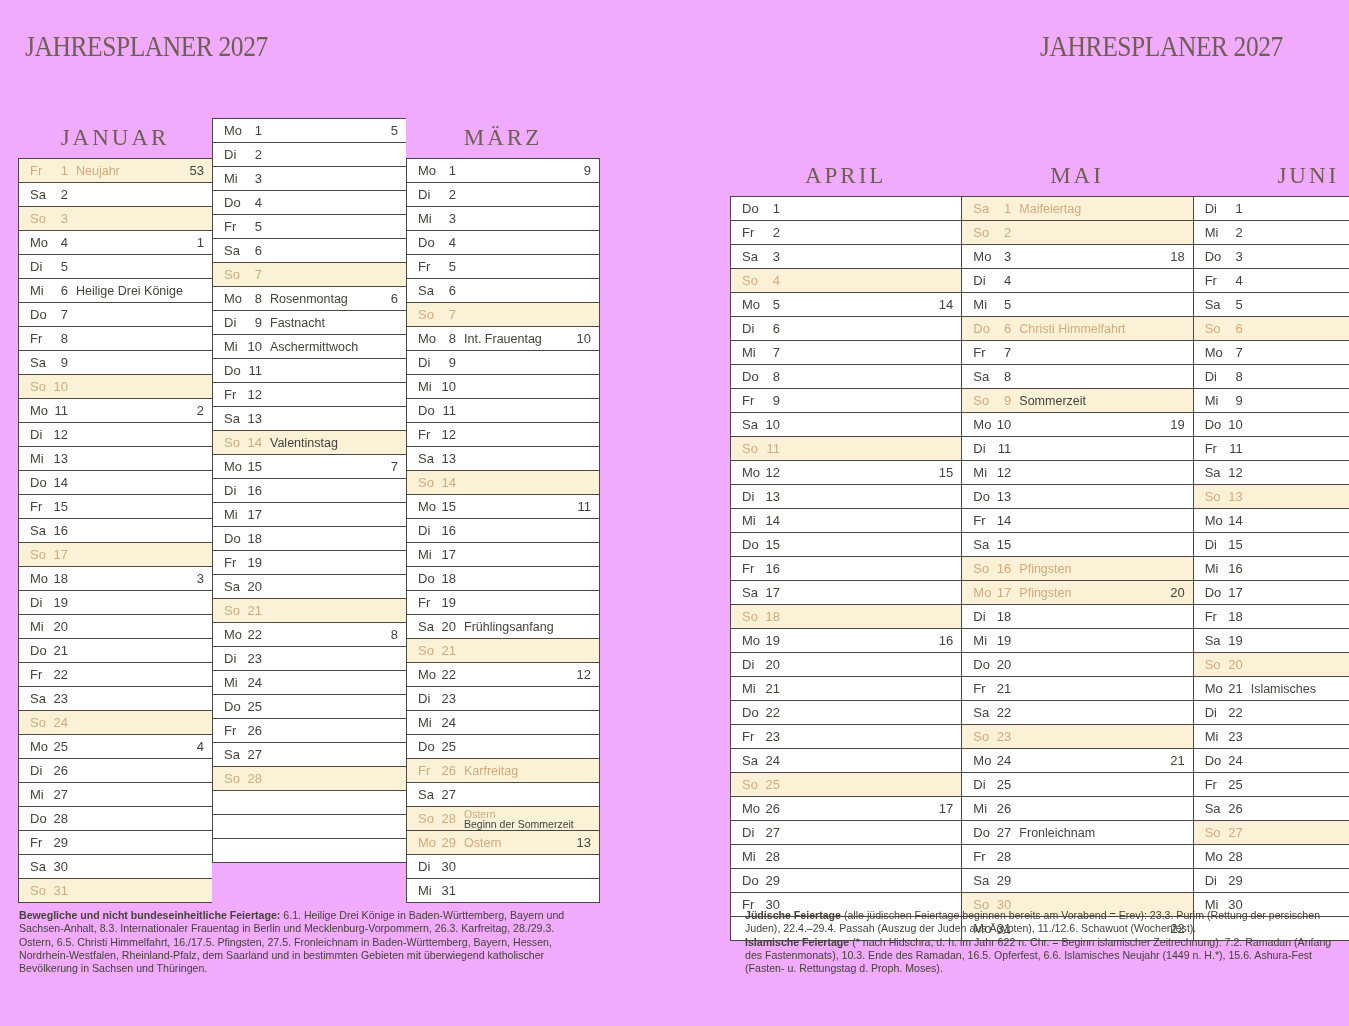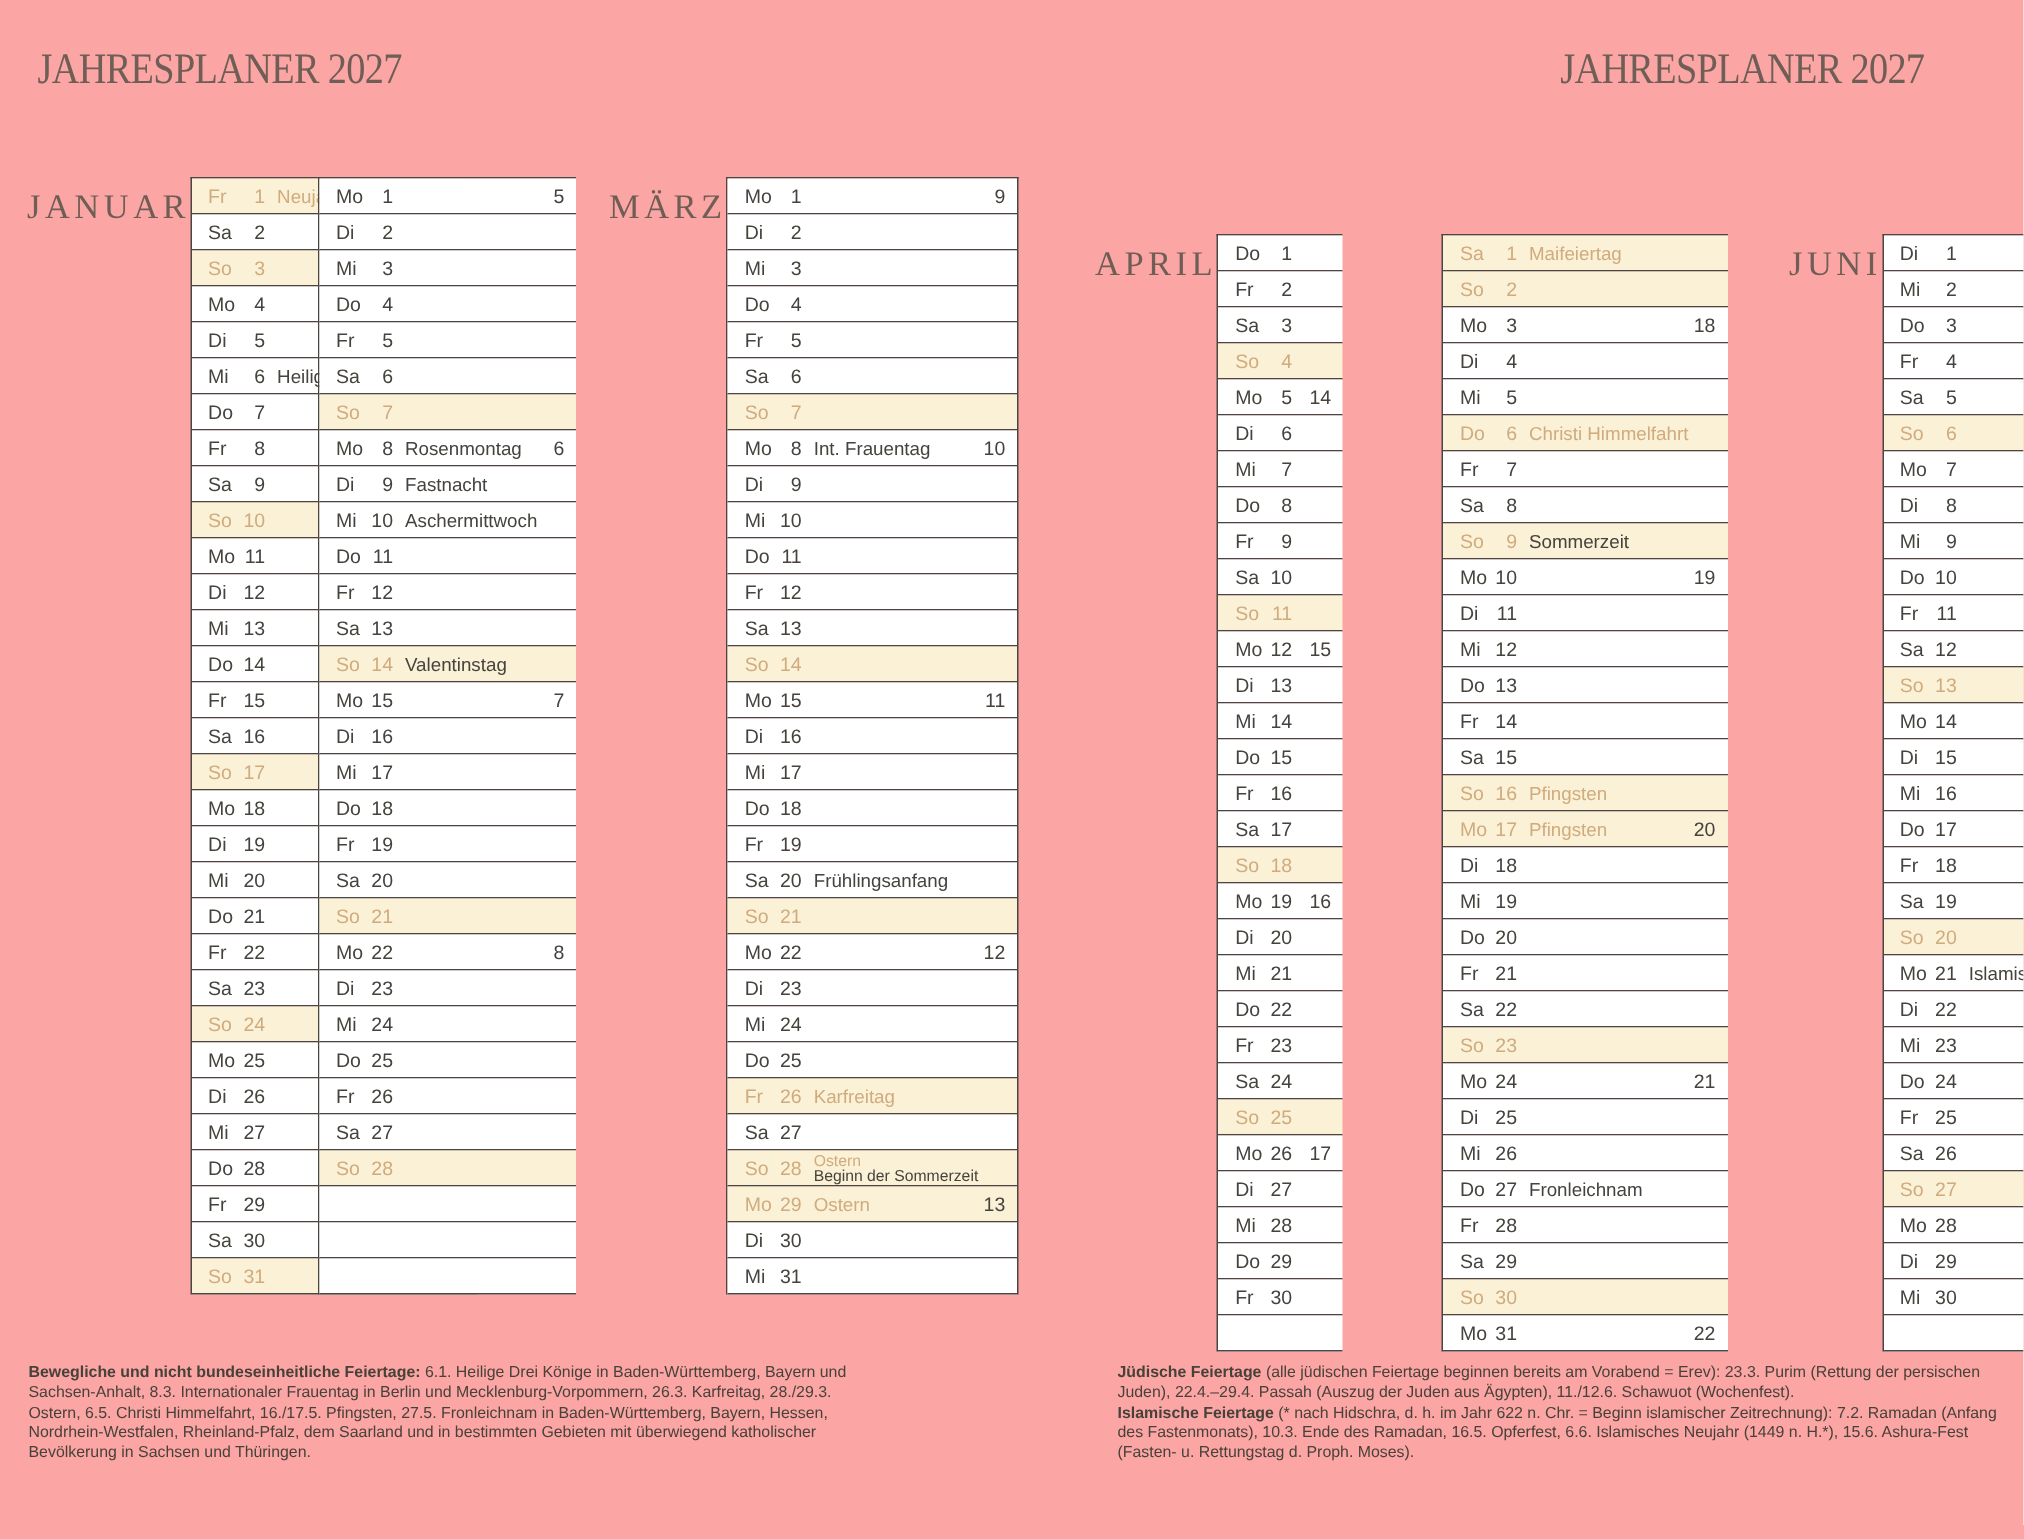--- a/index.html
+++ b/index.html
@@ -4,38 +4,38 @@
 <style>
   :root{
     --accent:#d0ab7e;
     --highlight:#fbf1d6;
     --ink:#46433e;
     --heading:#6f5e55;
     --line:#4a4643;
   }
   html,body{margin:0;padding:0;background:#ffffff;}
   .sheet{
-    position:relative;width:1349px;height:1026px;background:#fca5a5;
+    position:relative;width:1349px;height:1026px;background:#f0abfc;
     font-family:"Liberation Sans",sans-serif;color:var(--ink);
     overflow:hidden;
   }
   .page-title{
     position:absolute;top:30px;
     font-family:"Liberation Serif",serif;
     font-size:29px;color:var(--heading);
     letter-spacing:-0.5px;white-space:nowrap;
   }
   #title-left{left:25px;transform:scaleX(0.88);transform-origin:left center;}
   #title-right{right:66px;transform:scaleX(0.88);transform-origin:right center;}
 
   .calendar{position:absolute;top:118px;display:flex;align-items:stretch;}
   #cal-left{left:18px;width:582px;}
   #cal-right{left:730px;width:694px;margin-top:38px;}
 
-  .month{flex:1 1 0;min-width:0;display:flex;flex-direction:row;}
+  .month{flex:1 1 0;min-width:0;display:flex;flex-direction:column;}
   .month-header{
     height:40px;display:flex;align-items:center;justify-content:center;
     font-family:"Liberation Serif",serif;font-size:23px;letter-spacing:3px;
     color:var(--heading);white-space:nowrap;
   }
   .rows{border-top:1px solid var(--line);border-left:1px solid var(--line);}
   .month:last-child .rows{border-right:1px solid var(--line);}
 
   .row{
     height:24px;box-sizing:border-box;border-bottom:1px solid var(--line);
@@ -807,20 +807,21 @@
           <div class="row">
             <span class="ab">Fr</span>
             <span class="num">30</span>
             <span class="note"></span>
             <span class="wk"></span>
           </div>
           <div class="row"></div>
         </div>
       </div>
       <div class="month">
+        <div class="month-header">MAI</div>
         <div class="rows">
           <div class="row hl">
             <span class="ab">Sa</span>
             <span class="num">1</span>
             <span class="note"><span class="accent">Maifeiertag</span></span>
             <span class="wk"></span>
           </div>
           <div class="row hl">
             <span class="ab">So</span>
             <span class="num">2</span>

